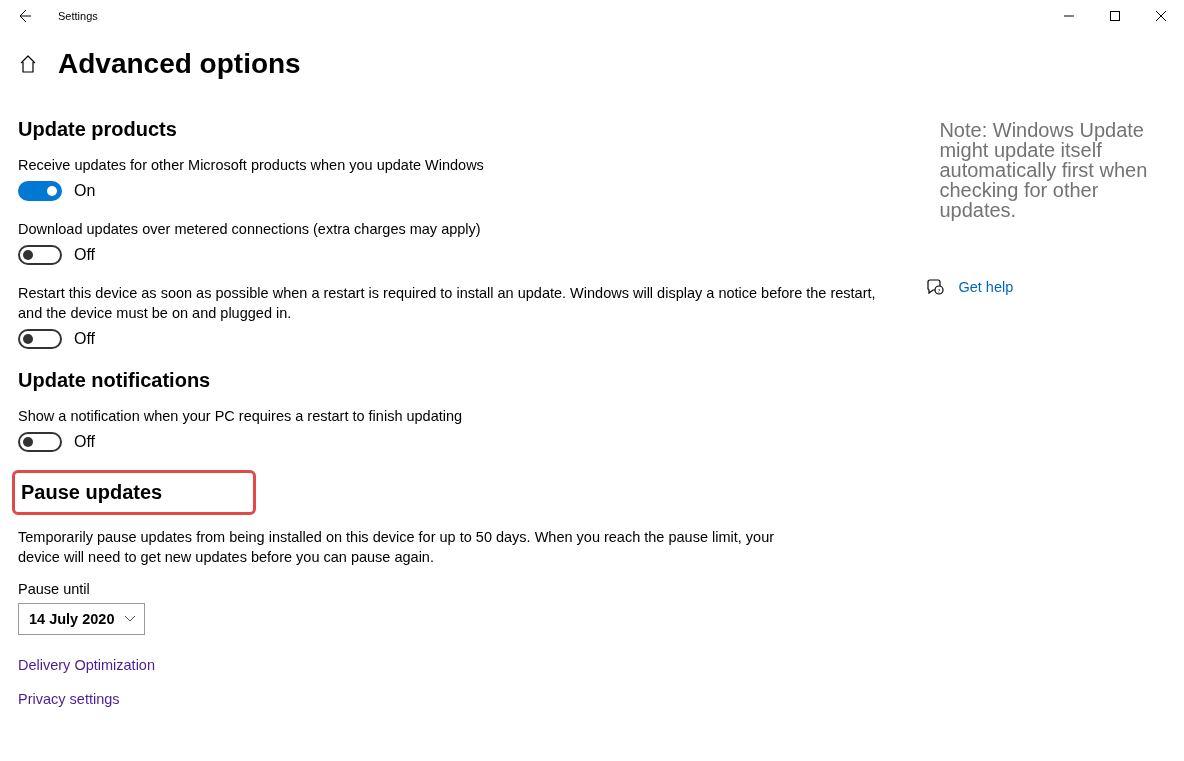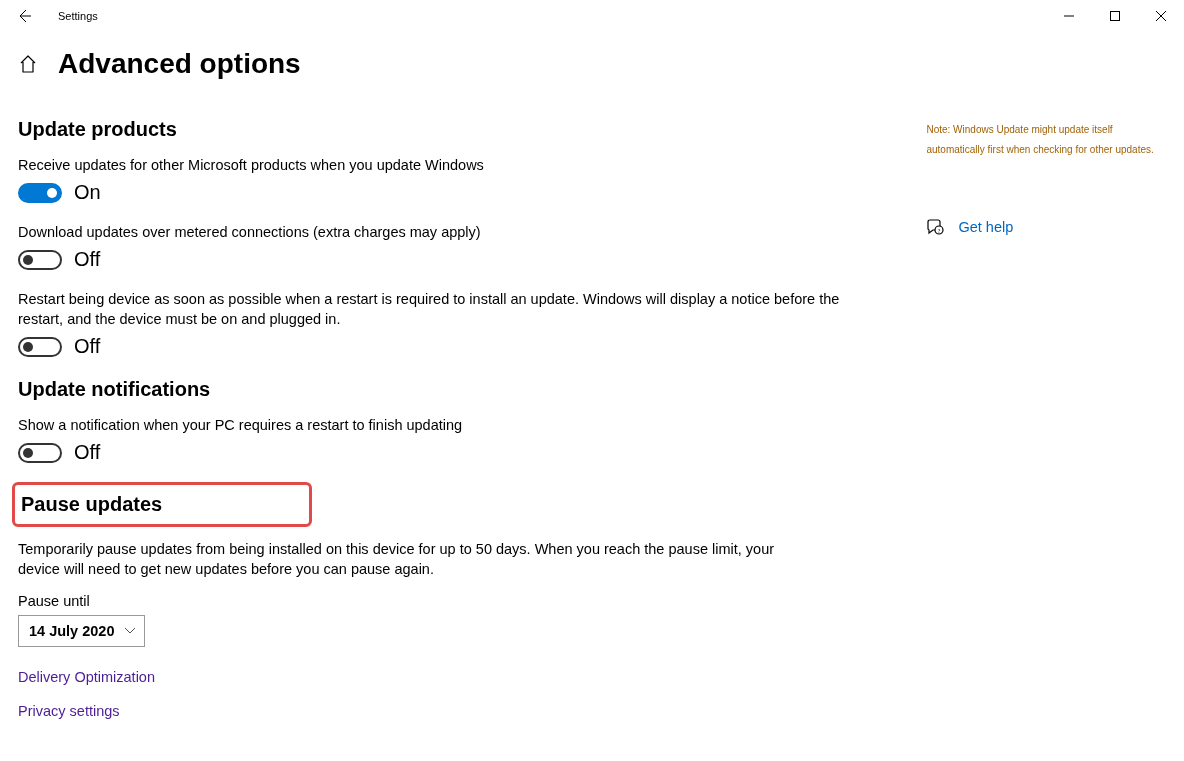--- a/index.html
+++ b/index.html
@@ -95,28 +95,28 @@
     background: #0078d4;
     border: 2px solid #0078d4;
   }
   .toggle.on .knob {
     position: absolute;
     width: 10px; height: 10px;
     border-radius: 50%;
     background: #fff;
     right: 3px; top: 3px;
   }
-  .toggle-state { font-size: 20px; }
+  .toggle-state { font-size: 16px; }
   .highlight-box {
     border: 3px solid #e24a4a;
     border-radius: 6px;
     padding: 4px 10px 4px 0;
     margin-left: -6px;
     display: inline-block;
-    width: 300px;
+    width: 244px;
   }
   .highlight-box h2.section { margin: 4px 0 4px 6px; }
   .small-label { font-size: 14.5px; margin: 14px 0 6px 0; }
   .dropdown {
     display: inline-flex;
     align-items: center;
     justify-content: space-between;
     border: 1px solid #999;
     height: 32px;
     padding: 0 8px 0 10px;
@@ -128,23 +128,24 @@
   .dropdown .chev { margin-left: 10px; }
   .link {
     color: #4c1d95;
     font-size: 14.5px;
     margin: 22px 0 0 0;
     cursor: pointer;
     display: block;
   }
   .link + .link { margin-top: 18px; }
   .side-note {
-    font-size: 10px;
+    font-size: 20px;
     line-height: 20px;
-    color: #a16207;
+    color: #737373;
+    margin-left: 13px;
   }
   .help-row {
     display: flex;
     align-items: center;
     gap: 14px;
     margin-top: 58px;
     cursor: pointer;
   }
   .help-row .help-text { color: #0067c0; font-size: 14.5px; }
   svg { display: block; }
@@ -201,21 +202,21 @@
     </div>
 
     <div class="setting-label">Download updates over metered connections (extra charges may apply)</div>
     <div class="toggle-row">
       <div class="toggle off">
           <div class="knob"></div>
         </div>
       <span class="toggle-state">Off</span>
     </div>
 
-    <div class="setting-label">Restart being device as soon as possible when a restart is required to install an update. Windows will display a notice before the restart, and the device must be on and plugged in.</div>
+    <div class="setting-label">Restart this device as soon as possible when a restart is required to install an update. Windows will display a notice before the restart, and the device must be on and plugged in.</div>
     <div class="toggle-row">
       <div class="toggle off">
           <div class="knob"></div>
         </div>
       <span class="toggle-state">Off</span>
     </div>
 
     
     <h2 class="section">Update notifications</h2>
 

